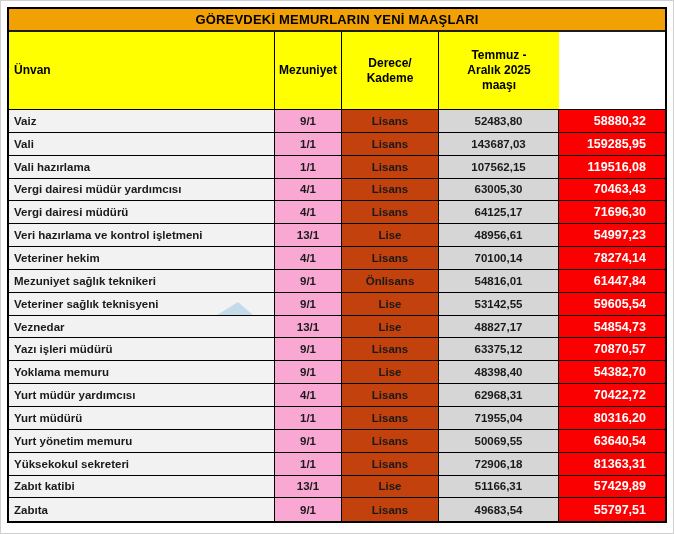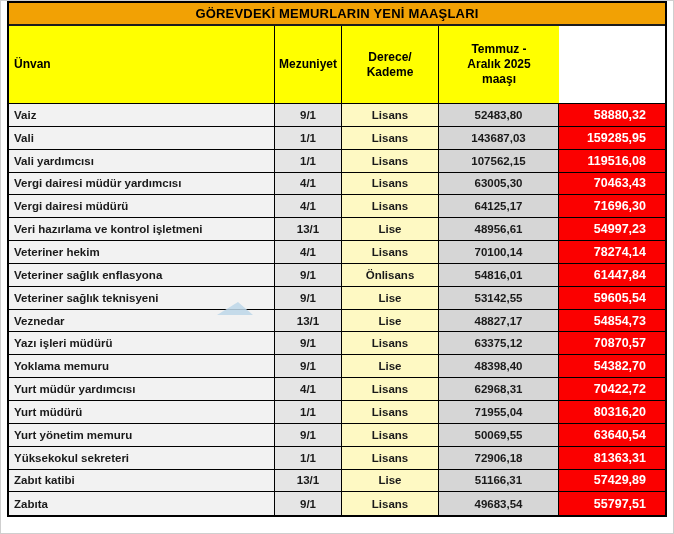--- a/index.html
+++ b/index.html
@@ -13,21 +13,21 @@
   }
   .frame {
     position: absolute;
     left: 0; top: 0;
     width: 674px; height: 534px;
     border: 1px solid #cfcfcf;
     background: #ffffff;
   }
   .salary-table {
     position: absolute;
-    left: 6px; top: 0;
+    left: 6px; top: 6px;
     width: 660px;
     border: 2px solid #000000;
     background: #ffffff;
   }
   .title-row {
     height: 23px;
     background: #f2a104;
     border-bottom: 2px solid #1d1d1d;
     display: flex;
     align-items: center;
@@ -76,22 +76,22 @@
     font-size: 11.5px;
     overflow: hidden;
     white-space: nowrap;
   }
   .row:last-child .cell { border-bottom: none; }
   .cell.c-unvan {
     background: #f2f2f2;
     justify-content: flex-start;
     padding-left: 5px;
   }
-  .cell.c-derece { background: #e5e5e5; }
-  .cell.c-mezuniyet { background: #fef9c3; }
+  .cell.c-derece { background: #f9a8d4; }
+  .cell.c-mezuniyet { background: #c2410c; }
   .cell.c-temmuz { background: #d6d6d6; }
   .cell.c-tahmini {
     background: #fb0000;
     color: #ffffff;
     justify-content: flex-end;
     padding-right: 19px;
     font-size: 12.5px;
     border-right: none;
   }
   .watermark-triangle {
@@ -133,21 +133,21 @@
 
   <div class="row">
     <div class="cell c-unvan">Vali</div>
     <div class="cell c-derece">1/1</div>
     <div class="cell c-mezuniyet">Lisans</div>
     <div class="cell c-temmuz">143687,03</div>
     <div class="cell c-tahmini">159285,95</div>
   </div>
 
   <div class="row">
-    <div class="cell c-unvan">Vali yardımcısı</div>
+    <div class="cell c-unvan">Vali hazırlama</div>
     <div class="cell c-derece">1/1</div>
     <div class="cell c-mezuniyet">Lisans</div>
     <div class="cell c-temmuz">107562,15</div>
     <div class="cell c-tahmini">119516,08</div>
   </div>
 
   <div class="row">
     <div class="cell c-unvan">Vergi dairesi müdür yardımcısı</div>
     <div class="cell c-derece">4/1</div>
     <div class="cell c-mezuniyet">Lisans</div>
@@ -173,21 +173,21 @@
 
   <div class="row">
     <div class="cell c-unvan">Veteriner hekim</div>
     <div class="cell c-derece">4/1</div>
     <div class="cell c-mezuniyet">Lisans</div>
     <div class="cell c-temmuz">70100,14</div>
     <div class="cell c-tahmini">78274,14</div>
   </div>
 
   <div class="row">
-    <div class="cell c-unvan">Veteriner sağlık enflasyona</div>
+    <div class="cell c-unvan">Mezuniyet sağlık teknikeri</div>
     <div class="cell c-derece">9/1</div>
     <div class="cell c-mezuniyet">Önlisans</div>
     <div class="cell c-temmuz">54816,01</div>
     <div class="cell c-tahmini">61447,84</div>
   </div>
 
   <div class="row">
     <div class="cell c-unvan">Veteriner sağlık teknisyeni</div>
     <div class="cell c-derece">9/1</div>
     <div class="cell c-mezuniyet">Lise</div>

